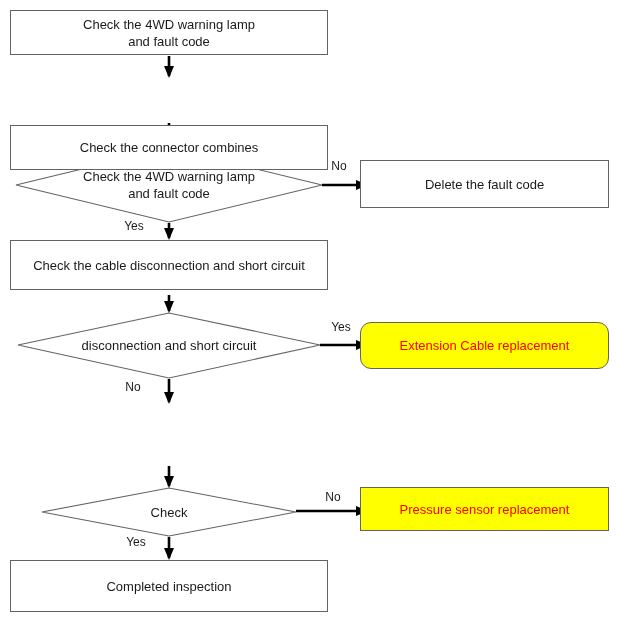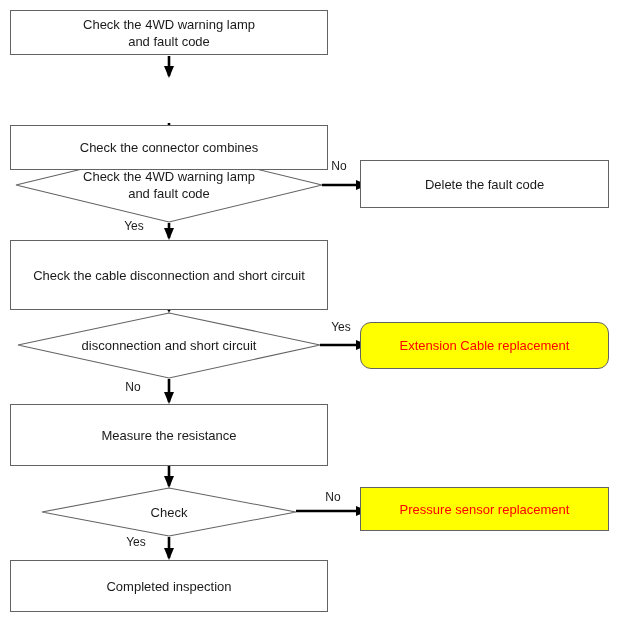--- a/index.html
+++ b/index.html
@@ -109,23 +109,22 @@
     <line class="flow-line" x1="322" y1="185" x2="366" y2="185" marker-end="url(#ah)"></line>
     <line class="flow-line" x1="320" y1="345" x2="366" y2="345" marker-end="url(#ah)"></line>
     <line class="flow-line" x1="296" y1="511" x2="366" y2="511" marker-end="url(#ah)"></line>
   </svg>
 
   <div class="node process" style="top:10px;height:45px;">Check the 4WD warning lamp
 and fault code</div>
 
   <div class="node process" style="top:78px;height:45px;margin-top:47px;">Check the connector combines</div>
 
-  <div class="node process" style="top:240px;height:70px;">Check the cable disconnection and short circuit</div>
+  <div class="node process" style="top:240px;height:50px;">Check the cable disconnection and short circuit</div>
 
-  <div class="node process" style="top:404px;height:62px;">Measure the resistance</div>
 
   <div class="node process" style="top:560px;height:52px;">Completed inspection</div>
 
   <div class="node side-box" style="top:160px;height:48px;">Delete the fault code</div>
 
   <div class="node side-box highlight" style="top:322px;height:47px;border-radius:11px;">Extension Cable replacement</div>
 
   <div class="node side-box highlight" style="top:487px;height:44px;">Pressure sensor replacement</div>
 
   <div class="decision-text" style="left:40px;top:158px;width:258px;height:54px;">Check the 4WD warning lamp

